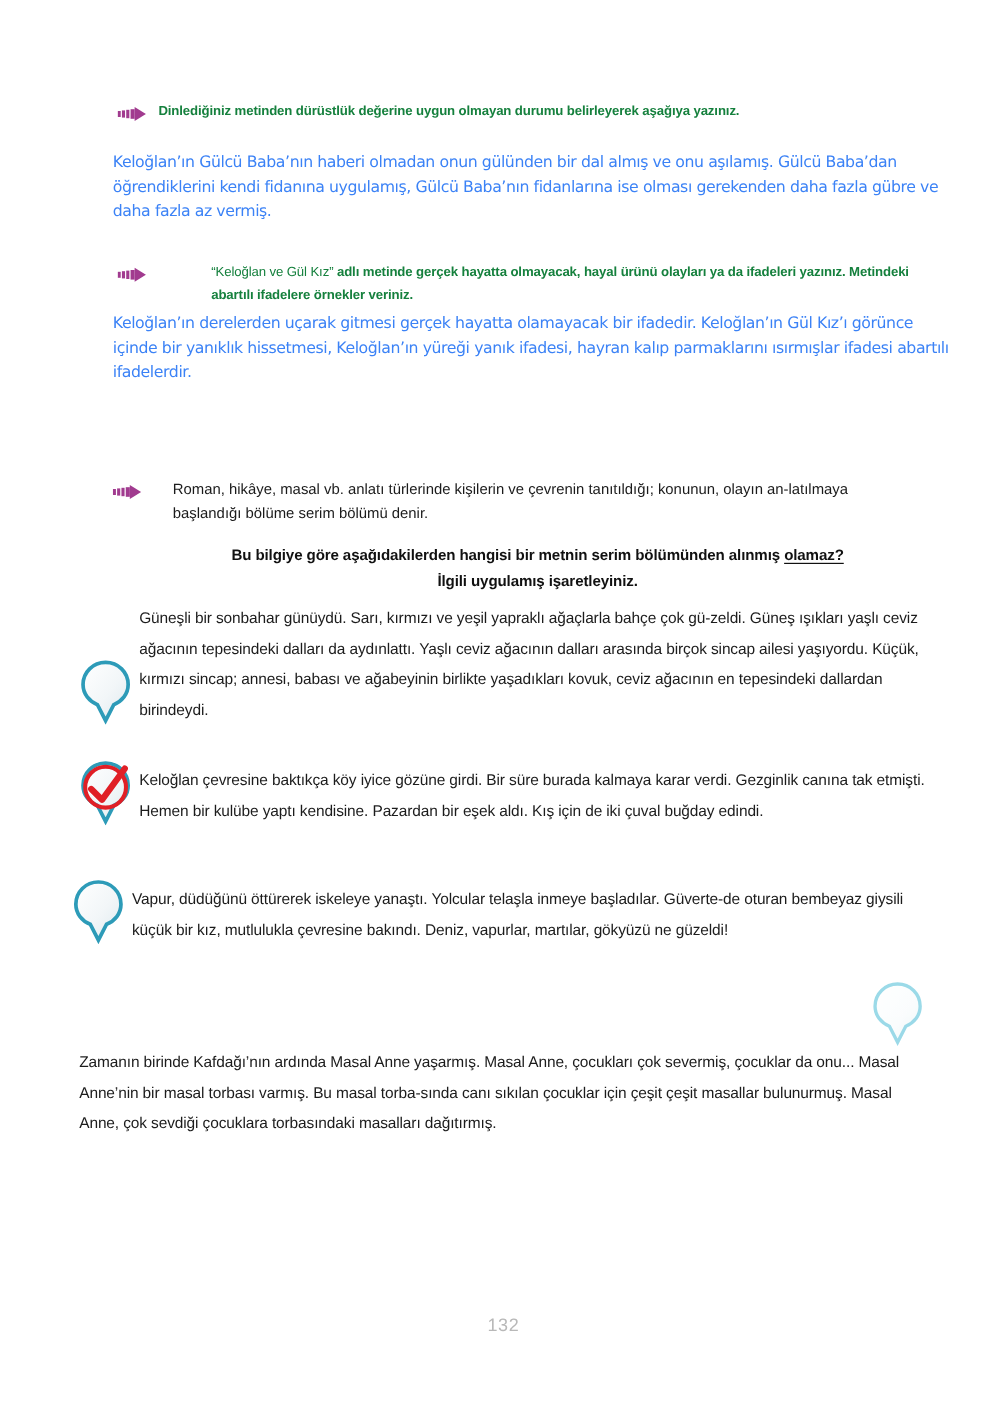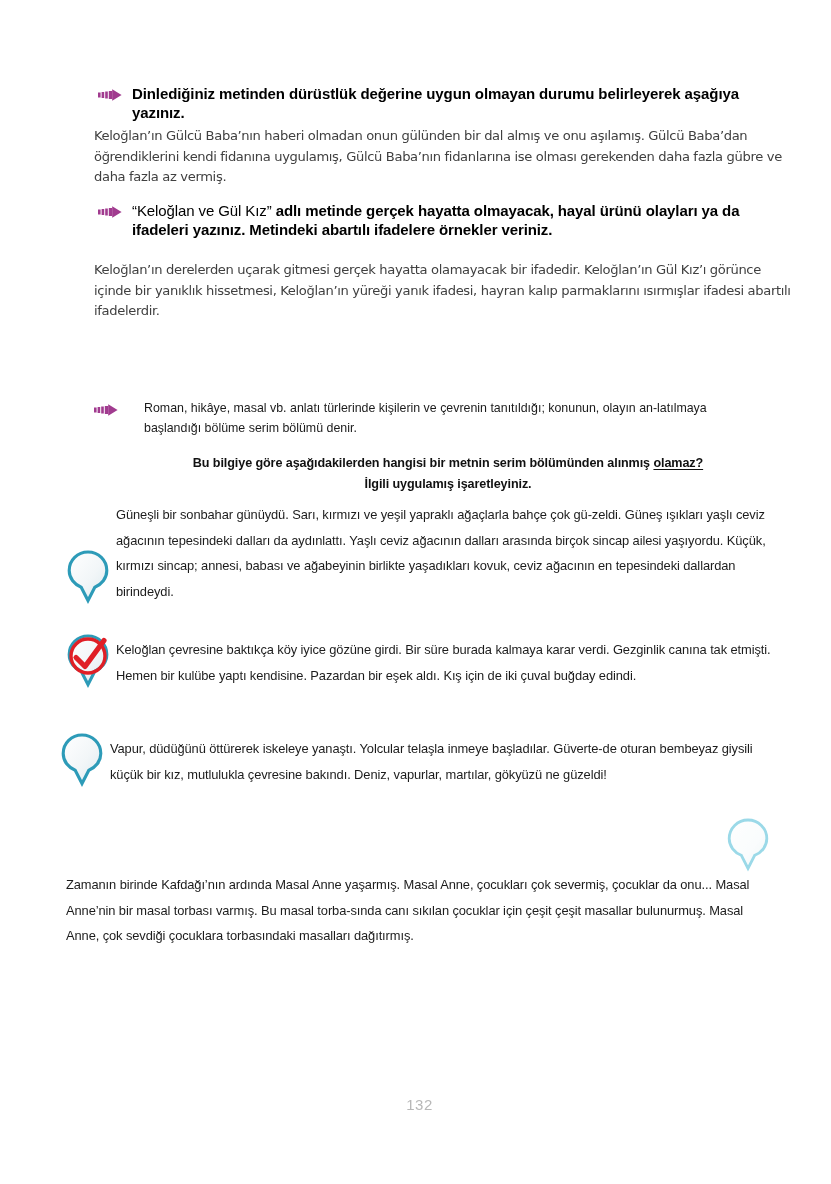--- a/index.html
+++ b/index.html
@@ -32,23 +32,23 @@
     width: 26px;
     min-width: 26px;
     height: 14px;
     margin-top: 4px;
     margin-right: 8px;
     position: relative;
   }
   .arrow-icon svg { display: block; }
 
   .q-text {
-    font-size: 15px;
+    font-size: 11px;
     line-height: 19px;
-    color: #000000;
+    color: #15803d;
     font-weight: bold;
     letter-spacing: -0.1px;
   }
   .q-text .thin { font-weight: normal; }
 
   .info-text {
     font-size: 12.4px;
     line-height: 19.5px;
     color: #1b1b1b;
     font-weight: normal;
@@ -60,21 +60,21 @@
     line-height: 20.5px;
     color: #111111;
     font-weight: bold;
     letter-spacing: -0.1px;
   }
   .u { text-decoration: underline; text-underline-offset: 2px; }
 
   
   .answer {
     position: absolute;
-    color: #404040;
+    color: #3b82f6;
     font-size: 13.1px;
     line-height: 20.5px;
     font-family: "DejaVu Sans", sans-serif;
     letter-spacing: -0.35px;
     font-weight: normal;
   }
 
   
   .option {
     position: absolute;
@@ -122,21 +122,21 @@
         <rect x="7.2" y="3.5" width="2.6" height="7" fill="#a13b8f"></rect>
         <rect x="10.8" y="3" width="3.4" height="8" fill="#a13b8f"></rect>
         <path d="M14.2 1.2 L23.6 7 L14.2 12.8 Z" fill="#a13b8f"></path>
       </svg>
     </span>
     <span class="q-text">Dinlediğiniz metinden dürüstlük değerine uygun olmayan durumu belirleyerek aşağıya yazınız.</span>
   </div>
 
   <div class="answer" style="left:94px; top:126px; width:700px;">Keloğlan’ın Gülcü Baba’nın haberi olmadan onun gülünden bir dal almış ve onu aşılamış. Gülcü Baba’dan öğrendiklerini kendi fidanına uygulamış, Gülcü Baba’nın fidanlarına ise olması gerekenden daha fazla gübre ve daha fazla az vermiş.</div>
 
-  <div class="q-row" style="left:98px; top:201px; width:665px;">
+  <div class="q-row" style="left:98px; top:218px; width:665px;gap:44px;">
     <span class="arrow-icon">
       <svg width="26" height="14" viewBox="0 0 26 14">
         <rect x="0" y="4.5" width="2.6" height="5" fill="#a13b8f"></rect>
         <rect x="3.6" y="4" width="2.6" height="6" fill="#a13b8f"></rect>
         <rect x="7.2" y="3.5" width="2.6" height="7" fill="#a13b8f"></rect>
         <rect x="10.8" y="3" width="3.4" height="8" fill="#a13b8f"></rect>
         <path d="M14.2 1.2 L23.6 7 L14.2 12.8 Z" fill="#a13b8f"></path>
       </svg>
     </span>
     <span class="q-text"><span class="thin">“Keloğlan ve Gül Kız” </span><span>adlı metinde gerçek hayatta olmayacak, hayal ürünü olayları ya da ifadeleri yazınız. Metindeki abartılı ifadelere örnekler veriniz.</span></span>

